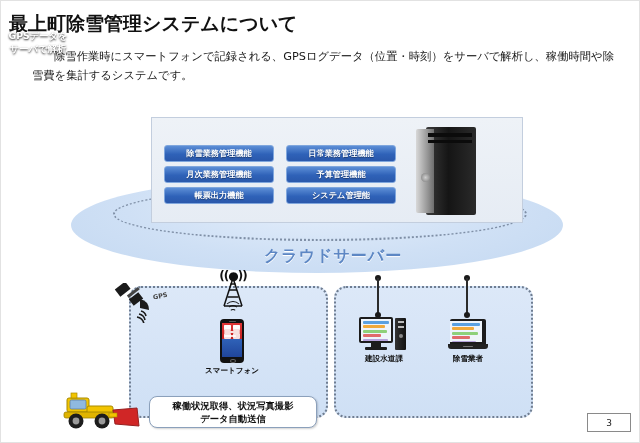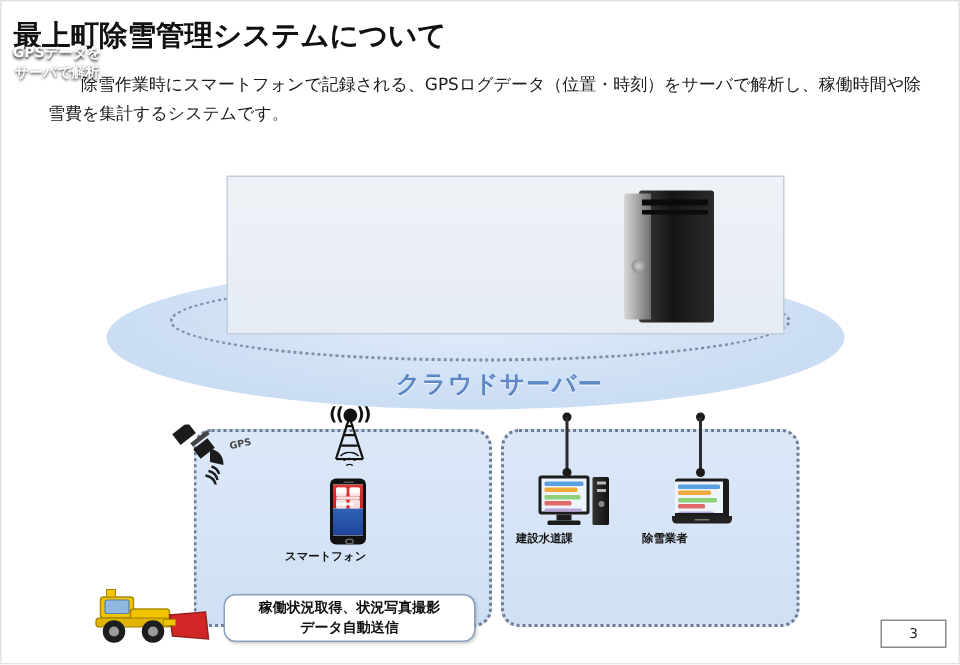--- a/index.html
+++ b/index.html
@@ -98,21 +98,21 @@
     font-weight:bold;color:#101010;
   }
   .callout-left{left:148px;top:395px;width:166px;height:30px;font-size:9.3px;line-height:13px;}
   .callout-right{left:348px;top:385px;width:166px;height:30px;font-size:12.2px;}
 
   
   .conn{position:absolute;background:#2b2b2b;width:1.6px;}
   .dot{position:absolute;width:6px;height:6px;border-radius:50%;background:#1a1a1a;}
 
   
-  .dev-label{position:absolute;text-align:left;font-size:7.6px;font-weight:bold;color:#111;white-space:nowrap;}
+  .dev-label{position:absolute;text-align:center;font-size:7.6px;font-weight:bold;color:#111;white-space:nowrap;}
 
   
   .mon-screen{position:absolute;left:0;top:0;width:34px;height:26px;background:#1c1c1c;border-radius:2px;}
   .mon-inner{position:absolute;left:2px;top:2px;width:30px;height:22px;background:#eef4fb;overflow:hidden;}
   .mon-stand{position:absolute;left:12px;top:26px;width:10px;height:4px;background:#1c1c1c;}
   .mon-base{position:absolute;left:6px;top:30px;width:22px;height:2.5px;background:#1c1c1c;border-radius:1px;}
   .tower{position:absolute;left:36px;top:1px;width:11px;height:32px;background:linear-gradient(90deg,#333,#111);border-radius:1px;}
   .tower b{display:block;margin:3px auto 2px;width:6px;height:2px;background:#bbb;}
   .tower i{display:block;margin:6px auto;width:4px;height:4px;border-radius:50%;background:#888;}
 
@@ -162,20 +162,28 @@
 <div id="slide">
 
   <div class="title">最上町除雪管理システムについて</div>
   <div class="body-text"><span class="indent"></span><span>除雪作業時にスマートフォンで記録される、GPSログデータ（位置・時刻）をサーバで解析し、稼働時間や除雪費を集計するシステムです。</span></div>
 
   <div class="cloud"></div>
   <div class="cloud-inner-dash"></div>
   <div class="cloud-label">クラウドサーバー</div>
 
   <div class="sys-panel">
+    <div class="fn-grid">
+      <div class="fn-btn">除雪業務管理機能</div>
+      <div class="fn-btn">日常業務管理機能</div>
+      <div class="fn-btn">月次業務管理機能</div>
+      <div class="fn-btn">予算管理機能</div>
+      <div class="fn-btn">帳票出力機能</div>
+      <div class="fn-btn">システム管理能</div>
+    </div>
   </div>
 
   <div class="server">
     <div class="server-body"></div>
     <div class="server-face"></div>
     <div class="server-slot"></div>
     <div class="server-slot2"></div>
     <div class="server-pwr"></div>
   </div>
   <div class="server-text">

